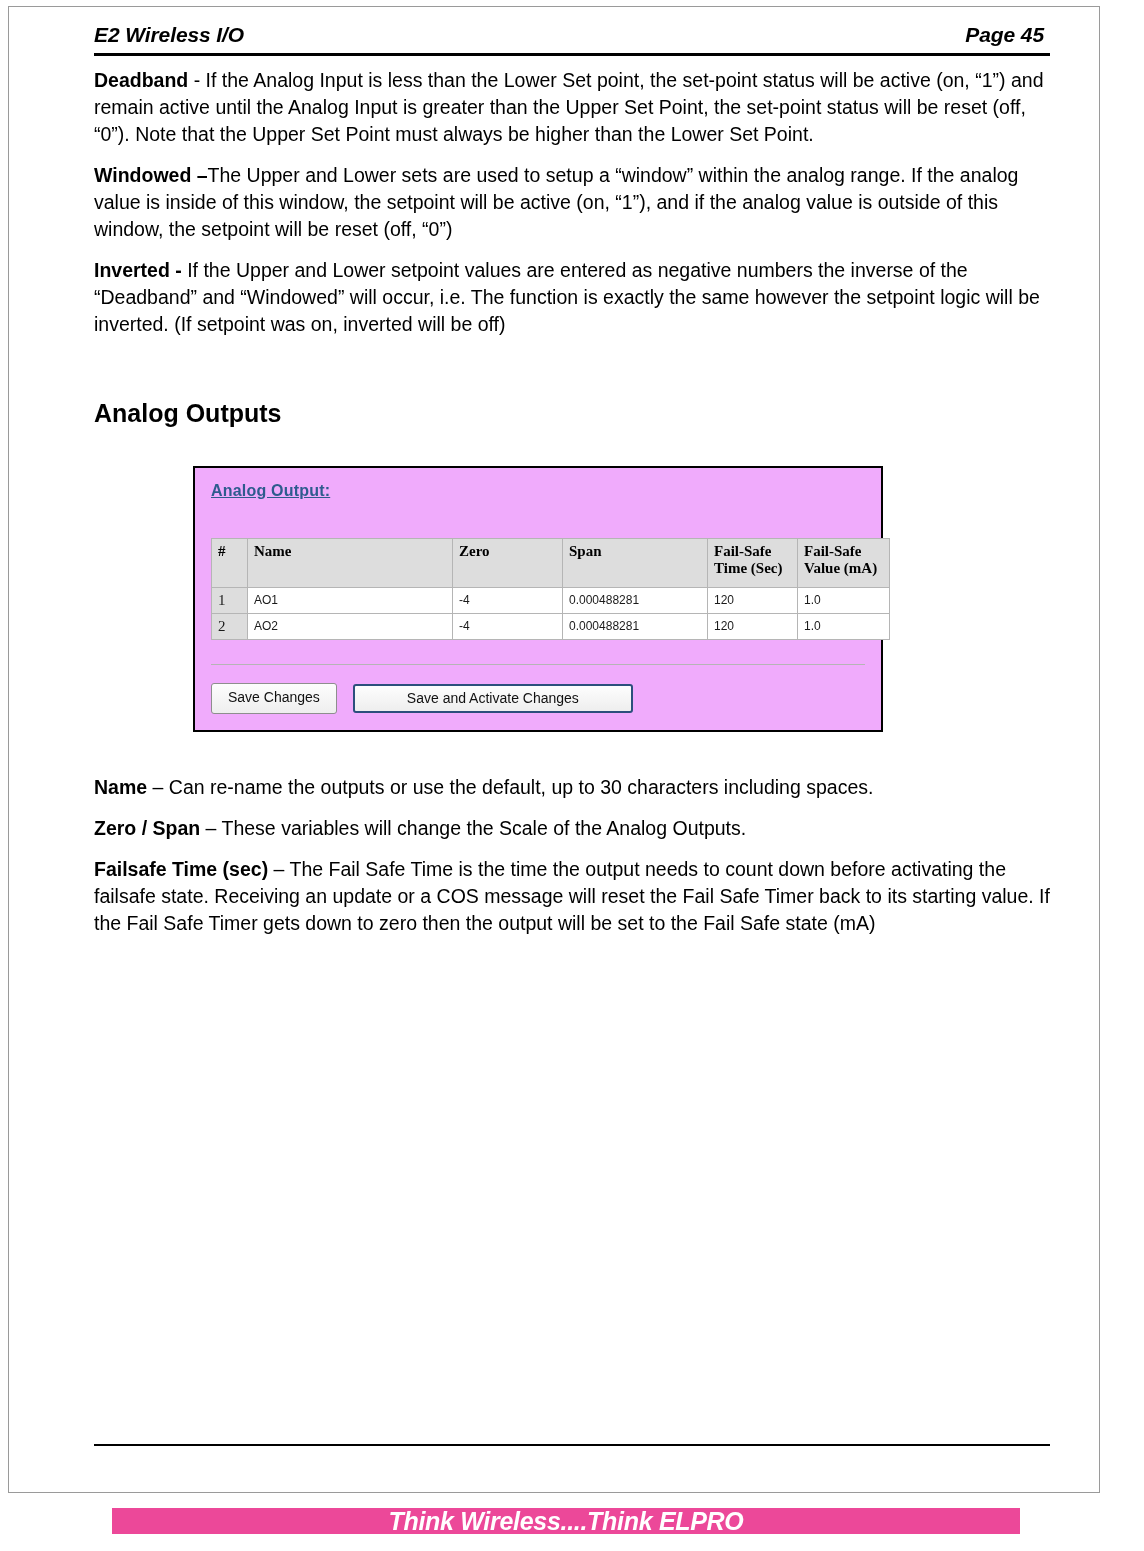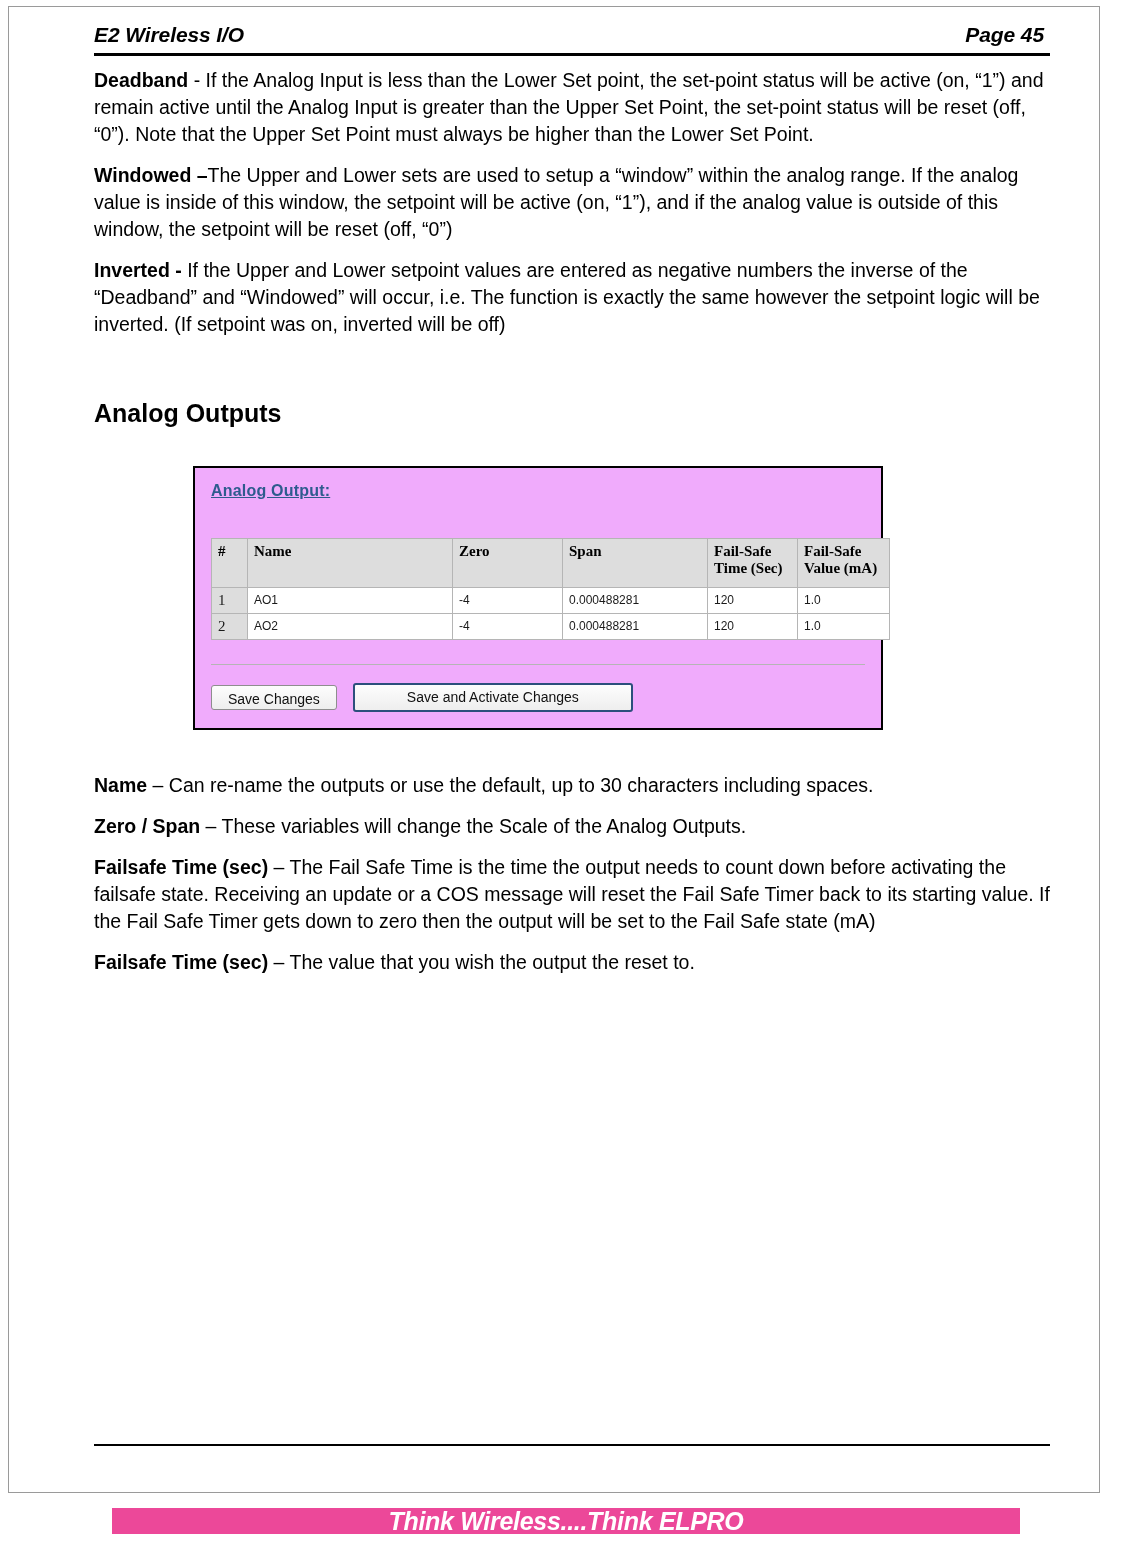--- a/index.html
+++ b/index.html
@@ -145,21 +145,21 @@
     align-items: center;
     gap: 16px;
   }
   .btn {
     font-family: "Liberation Sans", sans-serif;
     font-size: 14px;
     color: #111;
     background: linear-gradient(#fdfdfd, #eeeeee);
     border: 1px solid #8e8e8e;
     border-radius: 3px;
-    padding: 5px 16px 2px 16px;
+    padding: 5px 16px 8px 16px;
     white-space: nowrap;
   }
   .btn.primary {
     border: 2px solid #2c4f7c;
     padding: 4px 52px 5px 52px;
   }
 
   
   .footer-rule {
     position: absolute;
@@ -266,21 +266,20 @@
 
     <div style="height:42px"></div>
 
     <p class="body"><span class="b">Name</span><span> – Can re-name the outputs or use the default, up to 30 characters including spaces.</span></p>
 
     <p class="body"><span class="b">Zero / Span</span><span> – These variables will change the Scale of the Analog Outputs.</span></p>
 
     <p class="body"><span class="b">Failsafe Time (sec)</span><span> – The Fail Safe Time is the time the output needs to count down before activating the failsafe state. Receiving an update or a COS message will reset the Fail Safe Timer back to its starting value. If the Fail Safe Timer gets down to zero then the output will be set to the Fail Safe state (mA)</span></p>
 
 
-    <p class="body"><span class="b">Failsafe Time (sec)</span><span> – The value that you wish the output the reset to.</span></p>
 
   </div>
 
   <div class="footer-rule"></div>
 
   <div class="footer-banner">
     <span class="txt">Think Wireless....Think ELPRO</span>
   </div>
 </div>
 

